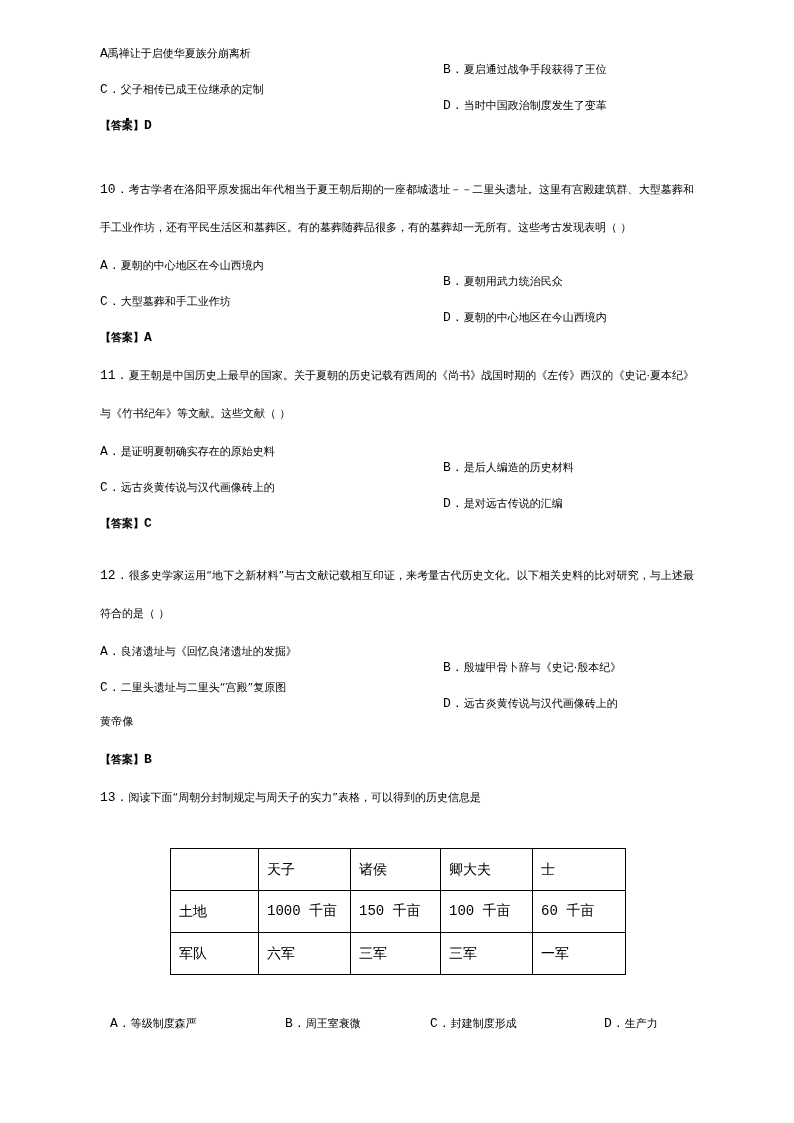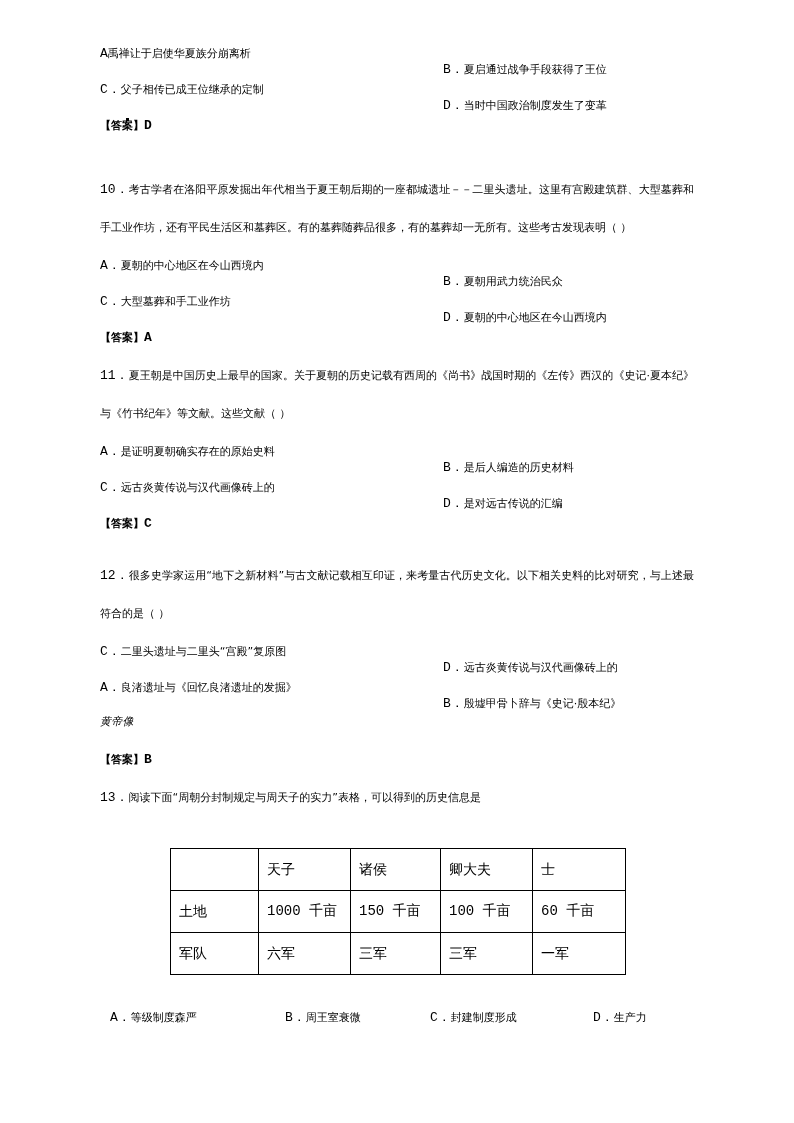--- a/index.html
+++ b/index.html
@@ -23,21 +23,20 @@
     padding: 0 100px;
   }
 
   
   .qline {
     font-size: 14.5px;
     line-height: 36px;
     letter-spacing: 0.2px;
     white-space: pre-wrap;
     word-break: break-all;
-    font-style: italic;
   }
   .cn {
     font-family: "DejaVu Sans", "Liberation Sans", sans-serif;
     font-size: 11px;
   }
   
   .optletter {
     font-family: "Liberation Mono", "DejaVu Sans Mono", monospace;
     font-size: 13px;
     letter-spacing: 0;
@@ -111,29 +110,29 @@
   table.fengjian col.c0 { width: 88px; }
   table.fengjian col.c1 { width: 92px; }
   table.fengjian col.c2 { width: 90px; }
   table.fengjian col.c3 { width: 92px; }
   table.fengjian col.c4 { width: 93px; }
 
   
   .opt4row {
     position: relative;
     height: 34px;
-    line-height: 22px;
+    line-height: 34px;
     margin-top: 30px;
     font-size: 14.5px;
   }
   .opt4row span.o { position: absolute; top: 0; white-space: nowrap; }
   .opt4row span.o1 { left: 10px; }
   .opt4row span.o2 { left: 185px; }
   .opt4row span.o3 { left: 330px; }
-  .opt4row span.o4 { left: 493px; }
+  .opt4row span.o4 { left: 504px; }
 
   
   .artifact-dot {
     position: absolute;
     left: 126px;
     top: 118px;
     width: 3px;
     height: 3px;
     background: #000;
   }
@@ -193,27 +192,27 @@
 
     <div class="answer"><span class="cn">【答案】</span><span class="ans-letter">C</span></div>
   </div>
 
   <div class="spacer-sm"></div>
 
   <div>
     <div class="stem"><span class="optletter">12．</span><span class="cn">很多史学家运用“地下之新材料”与古文献记载相互印证，来考量古代历史文化。以下相关史料的比对研究，与上述最符合的是（ ）</span></div>
 
     <div class="optrow">
+      <span class="col-l"><span class="optletter">A</span><span class="optletter">．</span><span class="cn">良渚遗址与《回忆良渚遗址的发掘》</span></span>
+      <span class="col-r"><span class="optletter">B</span><span class="optletter">．</span><span class="cn">殷墟甲骨卜辞与《史记·殷本纪》</span></span>
+    </div>
+
+    <div class="optrow">
       <span class="col-l"><span class="optletter">C</span><span class="optletter">．</span><span class="cn">二里头遗址与二里头“宫殿”复原图</span></span>
       <span class="col-r"><span class="optletter">D</span><span class="optletter">．</span><span class="cn">远古炎黄传说与汉代画像砖上的</span></span>
-    </div>
-
-    <div class="optrow">
-      <span class="col-l"><span class="optletter">A</span><span class="optletter">．</span><span class="cn">良渚遗址与《回忆良渚遗址的发掘》</span></span>
-      <span class="col-r"><span class="optletter">B</span><span class="optletter">．</span><span class="cn">殷墟甲骨卜辞与《史记·殷本纪》</span></span>
     </div>
 
     <div class="qline cn">黄帝像</div>
 
     <div class="answer"><span class="cn">【答案】</span><span class="ans-letter">B</span></div>
   </div>
 
   <div>
     <div class="stem"><span class="optletter">13．</span><span class="cn">阅读下面“周朝分封制规定与周天子的实力”表格，可以得到的历史信息是</span></div>
 

